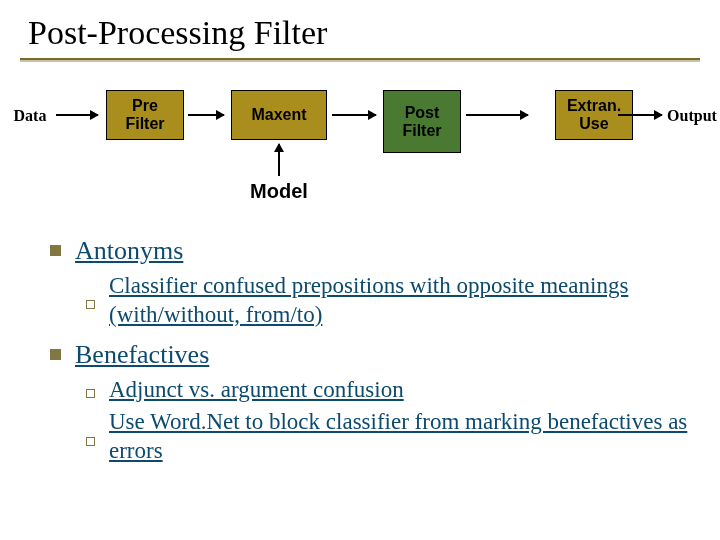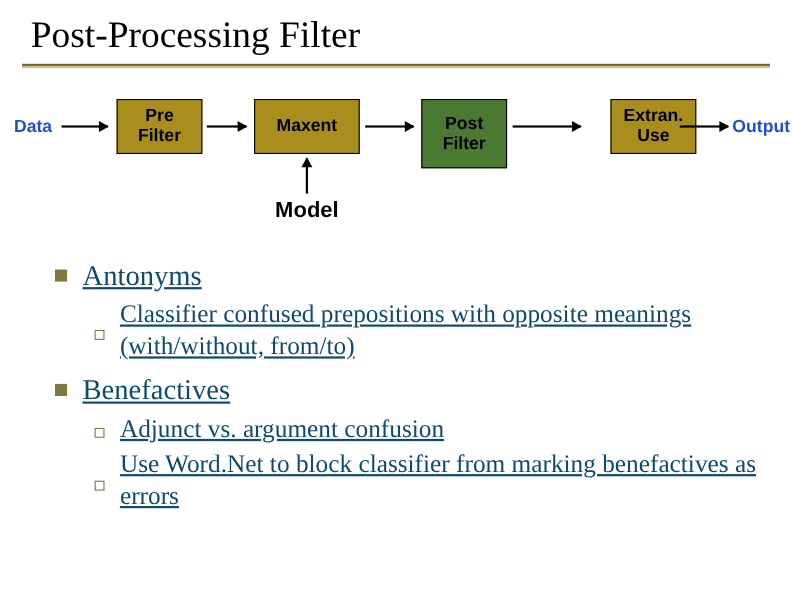--- a/index.html
+++ b/index.html
@@ -24,24 +24,24 @@
     margin: 0 20px 0 20px;
     box-shadow: 0 2px 0 #c9c1a0;
   }
   .diagram-area {
     position: relative;
     height: 160px;
     margin-top: 12px;
   }
   .node-label {
     position: absolute;
-    font-family: Liberation Sans, sans-serif;
+    font-family: Liberation Serif, serif;
     font-weight: bold;
     font-size: 16px;
-    color: #1d4ed8;
+    color: #000000;
     text-align: center;
   }
   .data-lbl { left: 6px; top: 35px; width: 48px; }
   .output-lbl { right: 0px; top: 35px; width: 56px; }
   .box {
     position: absolute;
     border: 1.5px solid #000;
     font-family: Arial, Helvetica, sans-serif;
     font-weight: bold;
     font-size: 16px;

